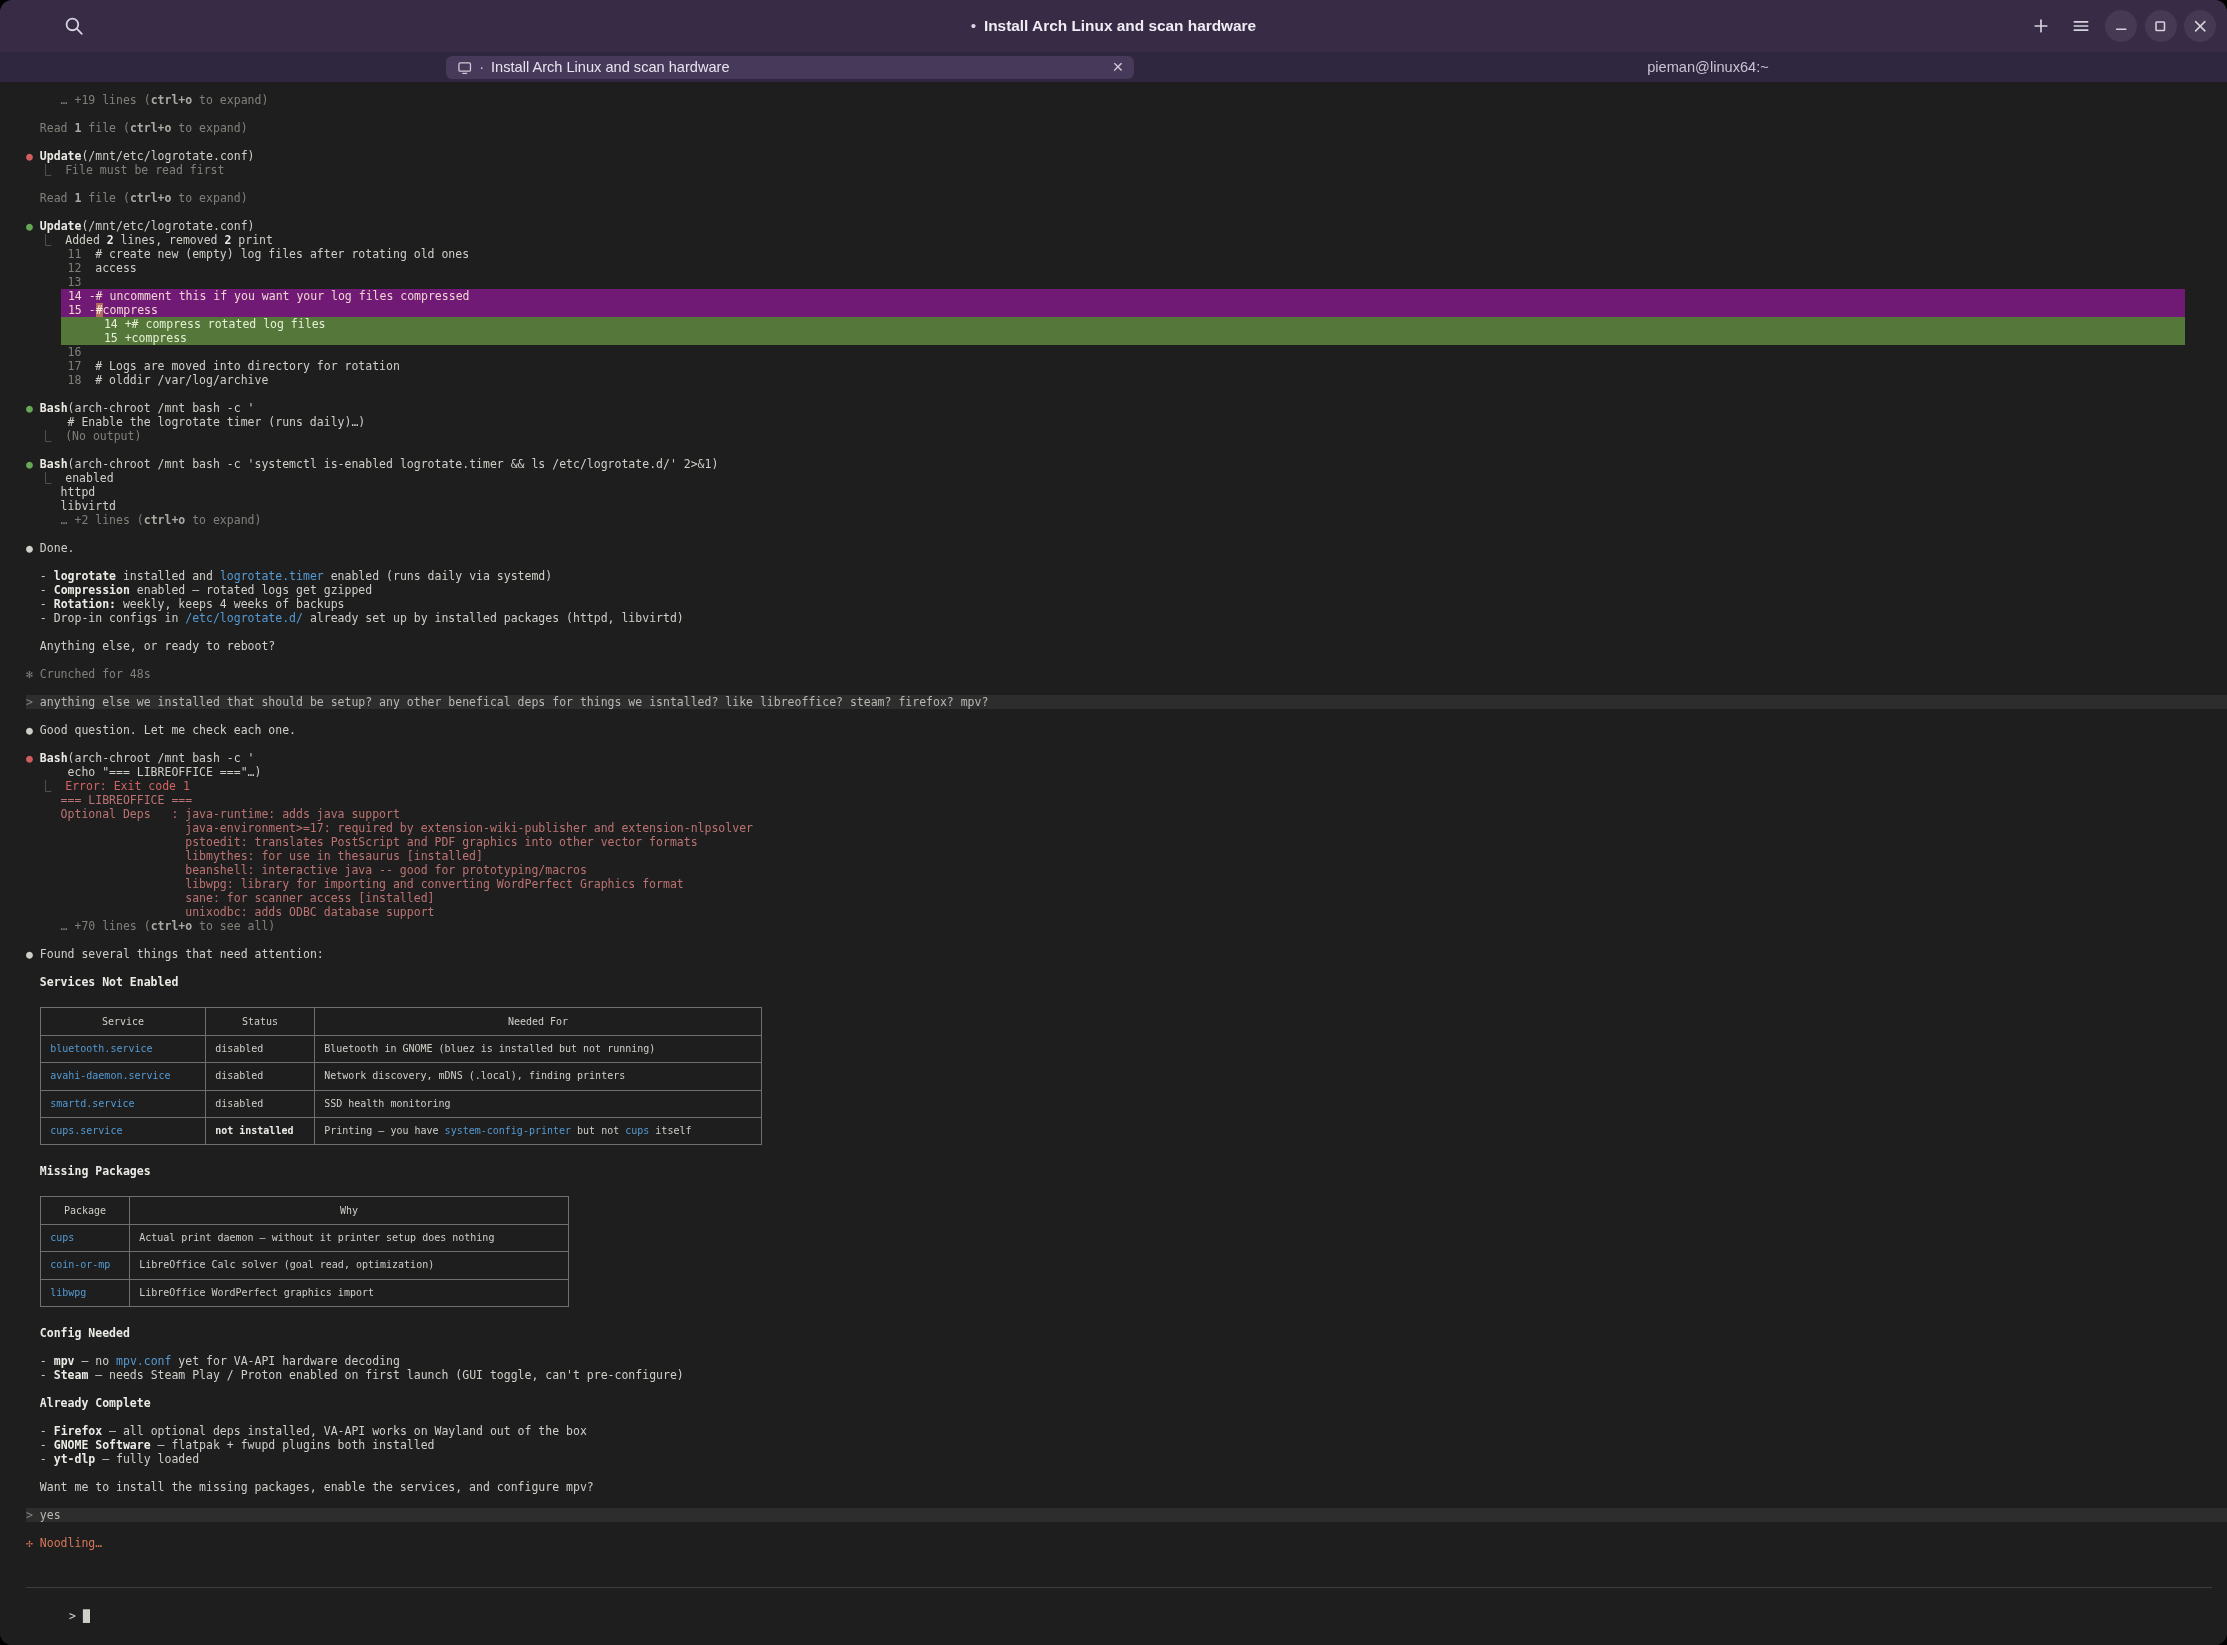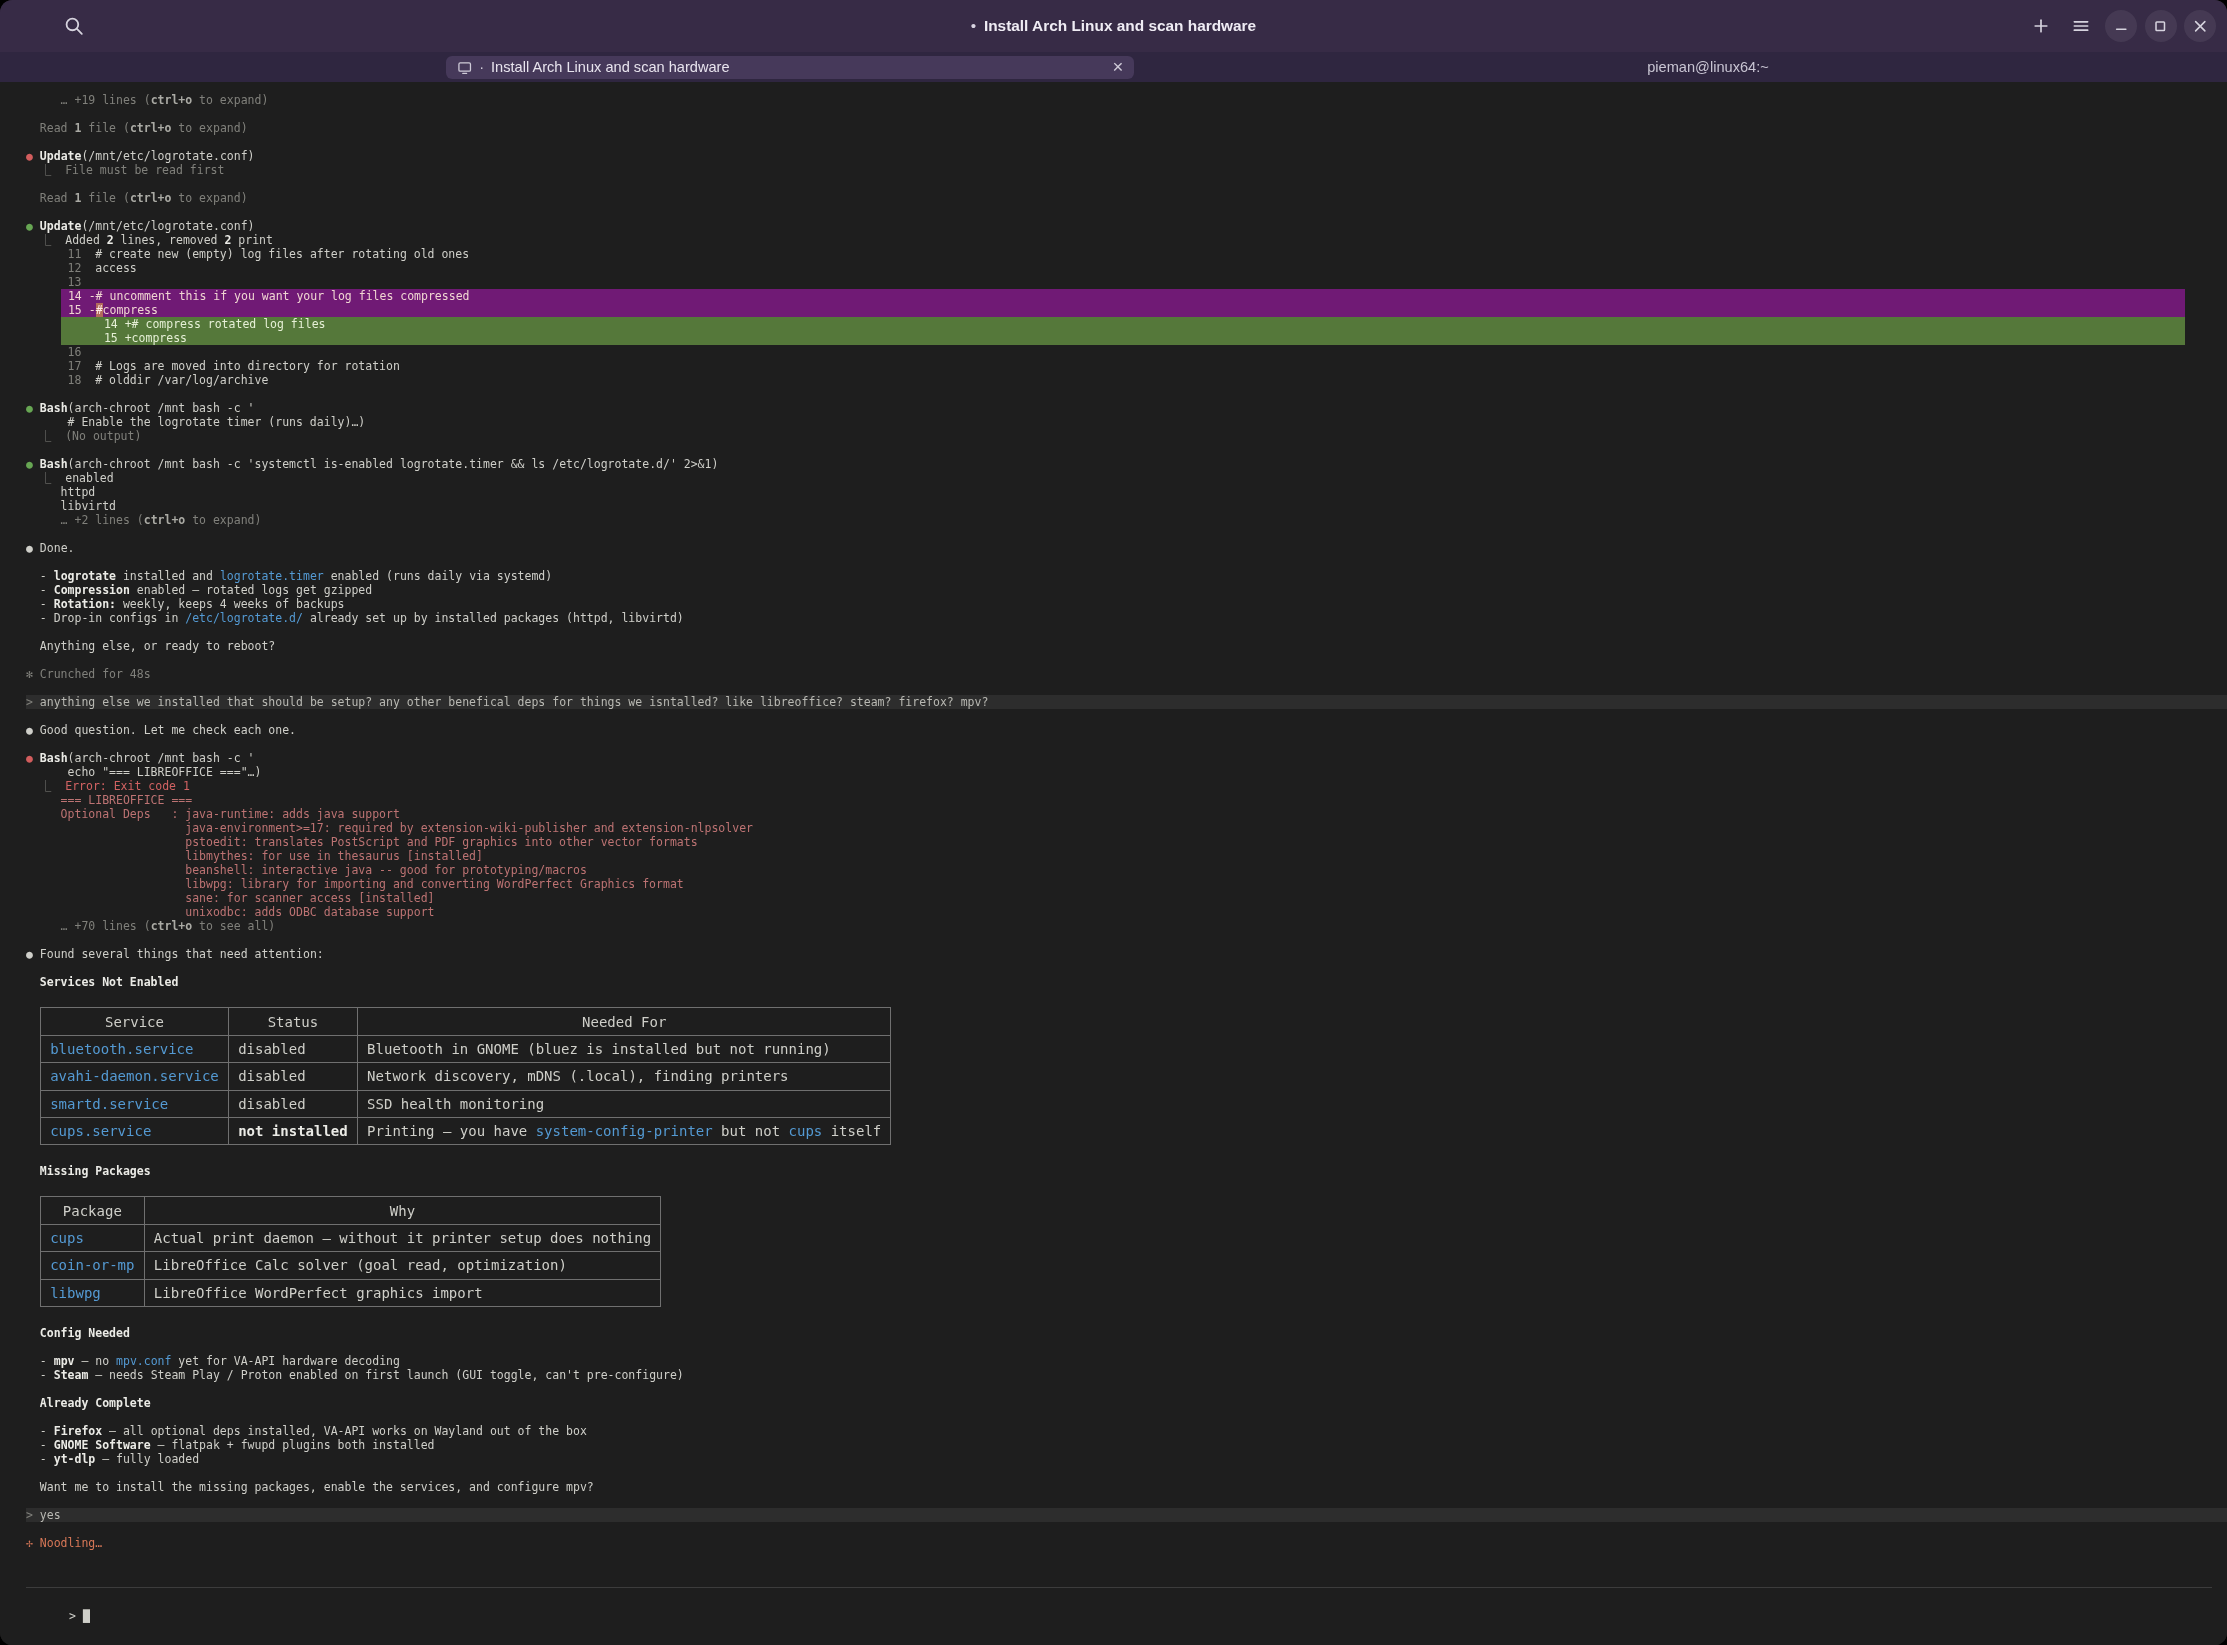--- a/index.html
+++ b/index.html
@@ -75,21 +75,21 @@
   .s-dotg      { color: #67a653; }
   .s-dotr      { color: #d25d5d; }
   .s-dotw      { color: #cfcfc9; }
   .s-sp        { color: #d77757; }
   .s-acc       { color: #8591e0; }
   .s-pfg       { color: #b9b9b3; margin-top: 28px; }
   .s-removedfg { color: #f0d6d2; }
   .s-removedhl { background: #b26a5c; color: #ffece8; }
   .s-addedfg   { color: #e6f0d6; }
 
-  .ttable { border-collapse: collapse; margin: 4.6px 0 4.6px 14px; font-size: 14px; line-height: 14px; }
+  .ttable { border-collapse: collapse; margin: 4.6px 0 4.6px 14px; font-size: 10px; line-height: 14px; }
   .ttable th, .ttable td { border: 0.8px solid #707070; padding: 6.2px 9.2px; white-space: pre; }
   .ttable th { font-weight: 400; text-align: center; color: #cfcfc9; }
 
   .input-box { margin-top: 9.2px; border-top: 0.8px solid #3c3c3c; padding: 7.7px 0 0 1.5px; white-space: pre; }
   .cursor { color: #cfcfc9; }
   .status-line { margin-top: 12.3px; white-space: pre; }
 </style>
 </head>
 <body>
 

